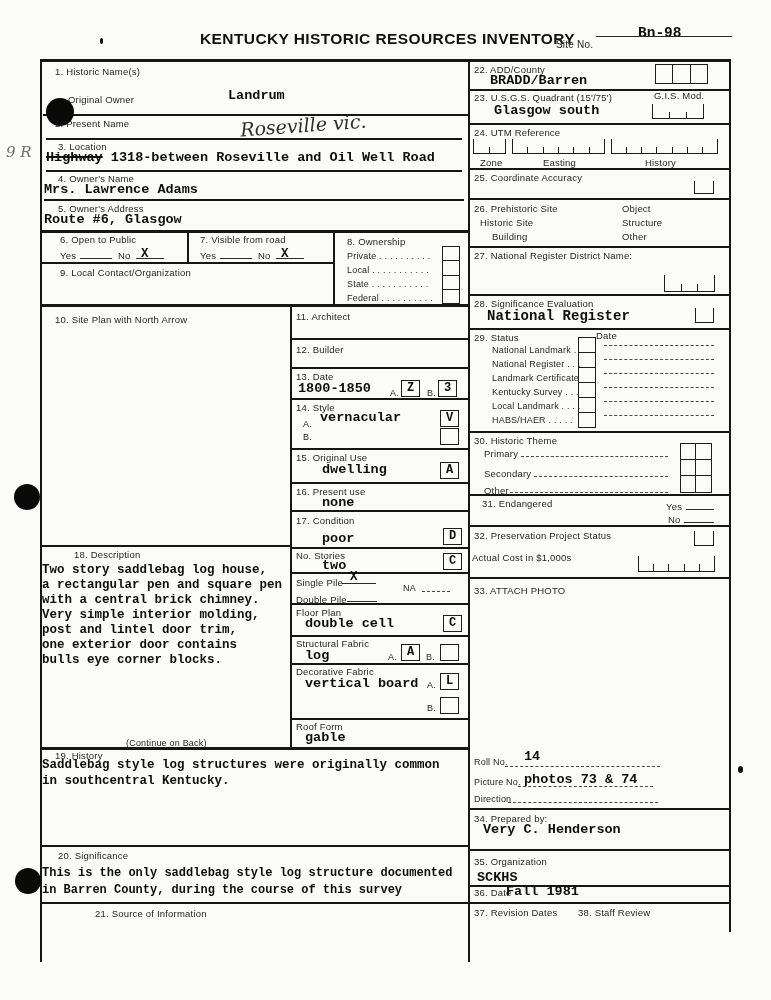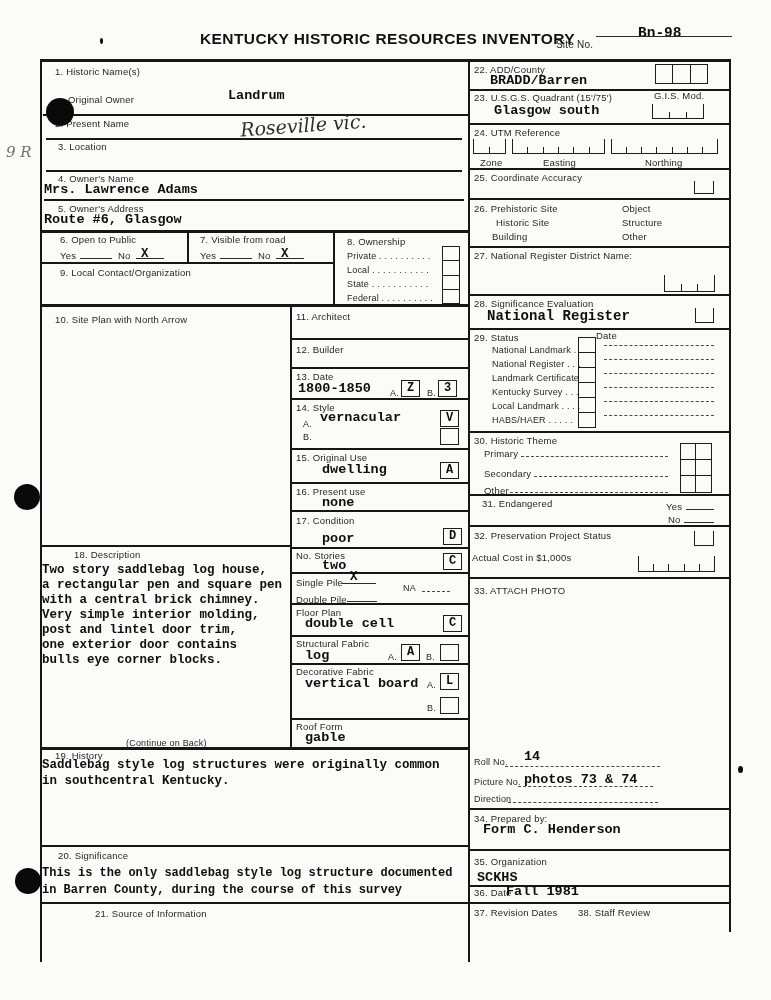--- a/index.html
+++ b/index.html
@@ -58,20 +58,21 @@
   <span class="lbl" style="left:68px;top:94px;">Original Owner</span>
   <span class="typed" style="left:228px;top:88px;">Landrum</span>
   <div class="hline" style="left:43px;top:114px;width:425px;"></div>
 
   <span class="lbl" style="left:55px;top:118px;">2. Present Name</span>
   <span class="hw" style="left:240px;top:114px;font-size:19px;transform:rotate(-4deg);">Roseville vic.</span>
   <div class="hline" style="left:46px;top:138px;width:416px;"></div>
 
   <span class="lbl" style="left:58px;top:141px;">3. Location</span>
   <span class="hw" style="left:6px;top:143px;font-size:15px;color:#6f6f6f;">9 R</span>
+  <span class="typed" style="left:46px;top:150px;"><span class="strike">Highway</span> <span>1318-between Roseville and Oil Well Road</span></span>
   <div class="hline" style="left:46px;top:170px;width:416px;"></div>
 
   <span class="lbl" style="left:58px;top:173px;">4. Owner's Name</span>
   <span class="typed" style="left:44px;top:182px;">Mrs. Lawrence Adams</span>
   <div class="hline" style="left:44px;top:199px;width:420px;"></div>
 
   <span class="lbl" style="left:58px;top:203px;">5. Owner's Address</span>
   <span class="typed" style="left:44px;top:212px;">Route #6, Glasgow</span>
 
   <div class="hline thick" style="left:40px;top:230px;width:428px;"></div>
@@ -246,31 +247,31 @@
       <i></i>
       <i></i>
       <i></i>
       <i></i>
       <i></i>
       <i></i>
       <i></i>
     </div>
   <span class="lbl" style="left:480px;top:157px;">Zone</span>
   <span class="lbl" style="left:543px;top:157px;">Easting</span>
-  <span class="lbl" style="left:645px;top:157px;">Northing</span>
+  <span class="lbl" style="left:645px;top:157px;">History</span>
   <div class="hline" style="left:468px;top:168px;width:261px;"></div>
 
   <span class="lbl" style="left:474px;top:172px;">25. Coordinate Accuracy</span>
   <div class="tickbox" style="left:694px;top:181px;width:18px;height:12px;">
       <i></i>
     </div>
   <div class="hline" style="left:468px;top:198px;width:261px;"></div>
 
   <span class="lbl" style="left:474px;top:203px;">26. Prehistoric Site</span>
-  <span class="lbl" style="left:496px;top:217px;">Historic Site</span>
+  <span class="lbl" style="left:480px;top:217px;">Historic Site</span>
   <span class="lbl" style="left:492px;top:231px;">Building</span>
   <span class="lbl" style="left:622px;top:203px;">Object</span>
   <span class="lbl" style="left:622px;top:217px;">Structure</span>
   <span class="lbl" style="left:622px;top:231px;">Other</span>
   <div class="hline" style="left:468px;top:246px;width:261px;"></div>
 
   <span class="lbl" style="left:474px;top:250px;">27. National Register District Name:</span>
   <div class="tickbox" style="left:664px;top:275px;width:49px;height:16px;">
       <i></i>
       <i></i>
@@ -353,21 +354,21 @@
   <span class="typed" style="left:524px;top:749px;">14</span>
   <div class="uline dash" style="left:505px;top:766px;width:155px;"></div>
   <span class="lbl sm" style="left:474px;top:777px;">Picture No.</span>
   <span class="typed" style="left:524px;top:772px;">photos 73 &amp; 74</span>
   <div class="uline dash" style="left:518px;top:786px;width:135px;"></div>
   <span class="lbl sm" style="left:474px;top:794px;">Direction</span>
   <div class="uline dash" style="left:508px;top:802px;width:150px;"></div>
   <div class="hline" style="left:468px;top:808px;width:261px;"></div>
 
   <span class="lbl" style="left:474px;top:813px;">34. Prepared by:</span>
-  <span class="typed" style="left:483px;top:822px;">Form C. Henderson</span>
+  <span class="typed" style="left:483px;top:822px;">Very C. Henderson</span>
   <div class="hline" style="left:468px;top:849px;width:261px;"></div>
 
   <span class="lbl" style="left:474px;top:856px;">35. Organization</span>
   <span class="typed" style="left:477px;top:870px;">SCKHS</span>
   <div class="hline" style="left:468px;top:885px;width:261px;"></div>
 
   <span class="lbl" style="left:474px;top:887px;">36. Date</span>
   <span class="typed" style="left:506px;top:884px;">Fall 1981</span>
 
   <span class="lbl" style="left:474px;top:907px;">37. Revision Dates</span>

